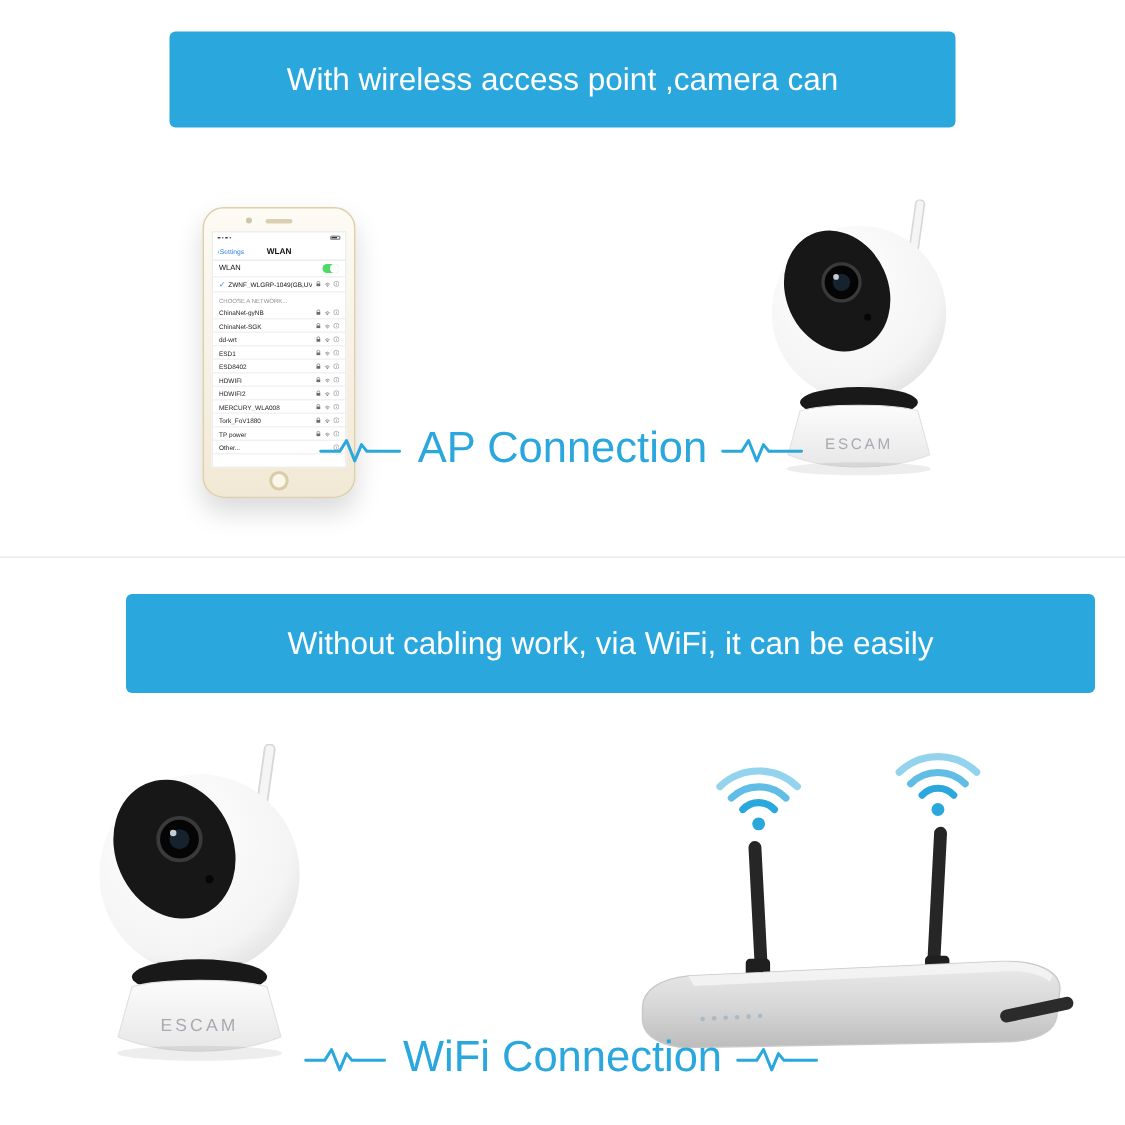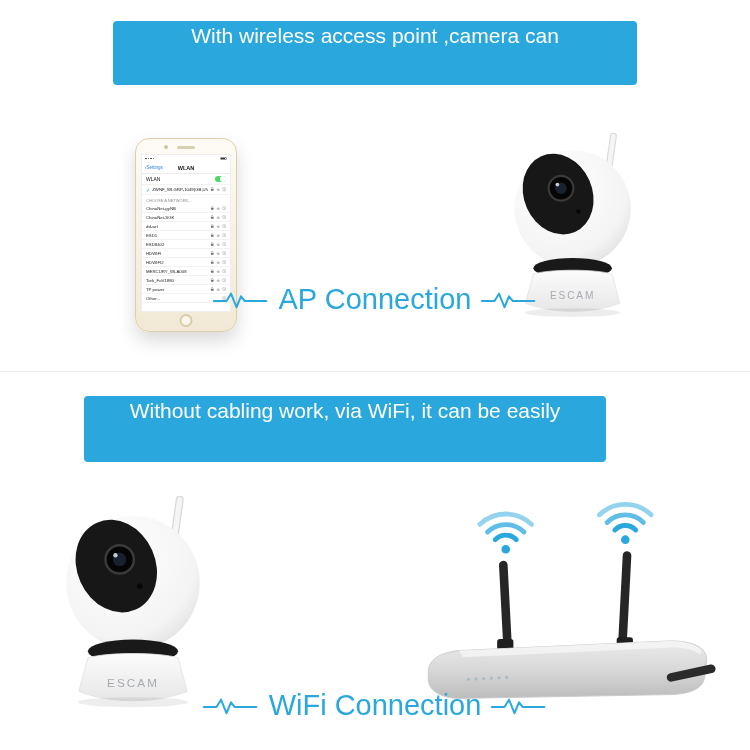--- a/index.html
+++ b/index.html
@@ -2,24 +2,24 @@
 <html><head>
 <meta charset="utf-8">
 <style>
   * { margin:0; padding:0; box-sizing:border-box; }
   html,body { background:#fff; }
   body { font-family:"Liberation Sans", sans-serif; }
   .stage { position:relative; width:750px; height:750px; margin:0 auto; background:#fff; overflow:hidden; }
 
   
   .banner { position:absolute; background:#2aa7dd; color:#fff; text-align:center;
-            display:flex; flex-direction:column; 
+            display:flex; flex-direction:column; justify-content:center;
             border-radius:4px; font-size:21px; line-height:29px; }
   .banner1 { left:113px; top:21px; width:524px; height:64px; }
-  .banner2 { left:84px; top:396px; width:522px; height:66px; }
+  .banner2 { left:84px; top:396px; width:646px; height:66px; }
 
   
   .conn-label { position:absolute; left:0; width:750px; display:flex; align-items:center;
                 justify-content:center; gap:9px; color:#2aa7dd; font-size:29px; }
   .ap-label { top:283px; }
   .wifi-label { top:689px;text-align:right; }
   .pulse { width:58px; height:24px; }
 
   .divider { position:absolute; top:371px; left:0; width:750px; height:1px; background:#ebebeb; }
 

